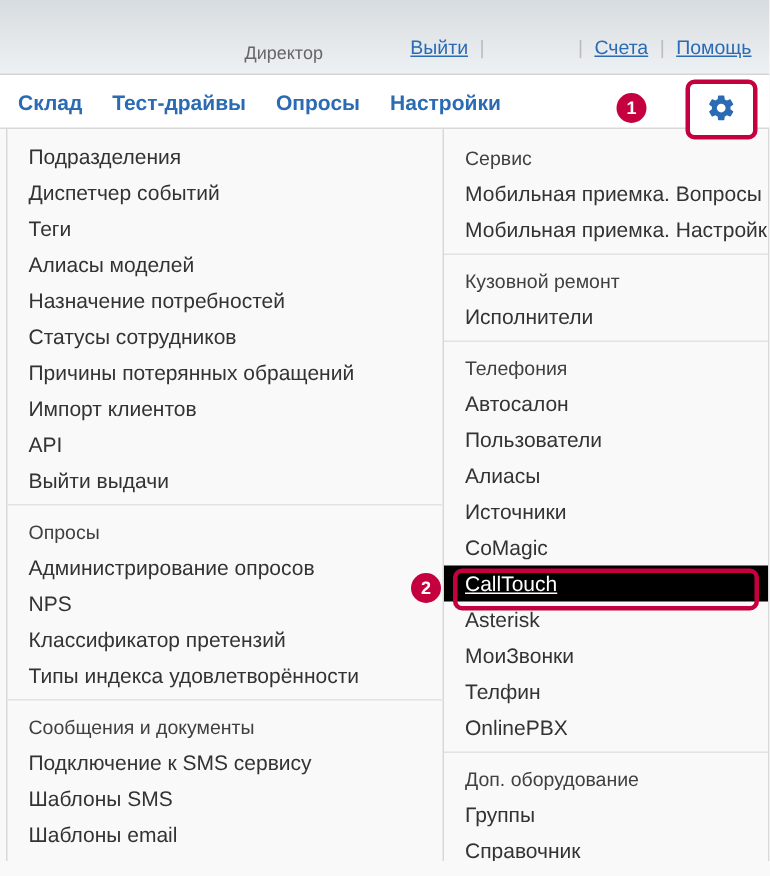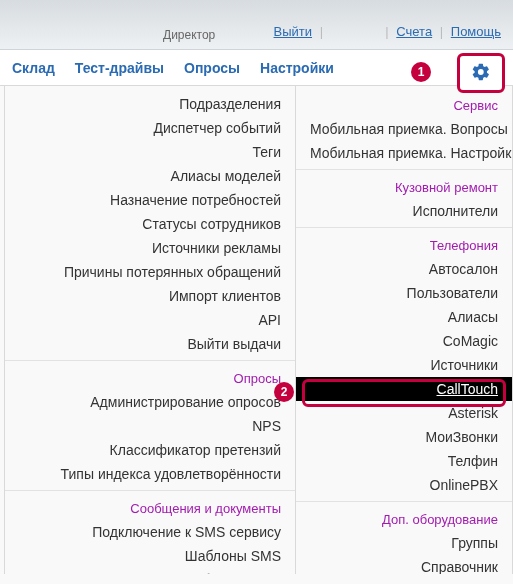--- a/index.html
+++ b/index.html
@@ -91,40 +91,39 @@
     position: absolute;
     z-index: 10;
   }
   .marker1 { top: 62px; right: 82px; }
   .marker2 { top: 382px; left: 274px; }
 
   
   .panels {
     display: flex;
     height: calc(584px - 96px);
-    text-align: right;
   }
   .col {
     padding-top: 6px;
   }
   .col-left {
     width: 292px;
     border-right: 1px solid #d9d9d9;
     border-left: 1px solid #d9d9d9;
     margin-left: 4px;
     overflow: hidden;
   }
   .col-right {
     flex: 1;
     border-right: 1px solid #d9d9d9;
     overflow: hidden;
     position: relative;
   }
   .group-title {
-    color: #a21caf;
+    color: #404040;
     font-size: 13px;
     padding: 6px 14px 4px 14px;
   }
   .group-title.topline {
     border-top: 1px solid #e2e2e2;
     margin-top: 4px;
     padding-top: 10px;
   }
   .item {
     color: #333;
@@ -185,21 +184,20 @@
 
 <div class="panels">
   <div class="col col-left">
     <div>
         <div class="item">Подразделения</div>
         <div class="item">Диспетчер событий</div>
         <div class="item">Теги</div>
         <div class="item">Алиасы моделей</div>
         <div class="item">Назначение потребностей</div>
         <div class="item">Статусы сотрудников</div>
-        <div class="item">Источники рекламы</div>
         <div class="item">Причины потерянных обращений</div>
         <div class="item">Импорт клиентов</div>
         <div class="item">API</div>
         <div class="item">Выйти выдачи</div>
       </div>
     <div class="group-title topline">Опросы</div>
     <div>
         <div class="item">Администрирование опросов</div>
         <div class="item">NPS</div>
         <div class="item">Классификатор претензий</div>
@@ -221,22 +219,22 @@
       </div>
     <div class="group-title topline">Кузовной ремонт</div>
     <div>
         <div class="item">Исполнители</div>
       </div>
     <div class="group-title topline">Телефония</div>
     <div>
         <div class="item">Автосалон</div>
         <div class="item">Пользователи</div>
         <div class="item">Алиасы</div>
+        <div class="item">Источники</div>
         <div class="item">CoMagic</div>
-        <div class="item">Источники</div>
         <div class="item selected">CallTouch</div>
         <div class="item">Asterisk</div>
         <div class="item">МоиЗвонки</div>
         <div class="item">Телфин</div>
         <div class="item">OnlinePBX</div>
       </div>
     <div class="group-title topline">Доп. оборудование</div>
     <div>
         <div class="item">Группы</div>
         <div class="item">Справочник</div>

